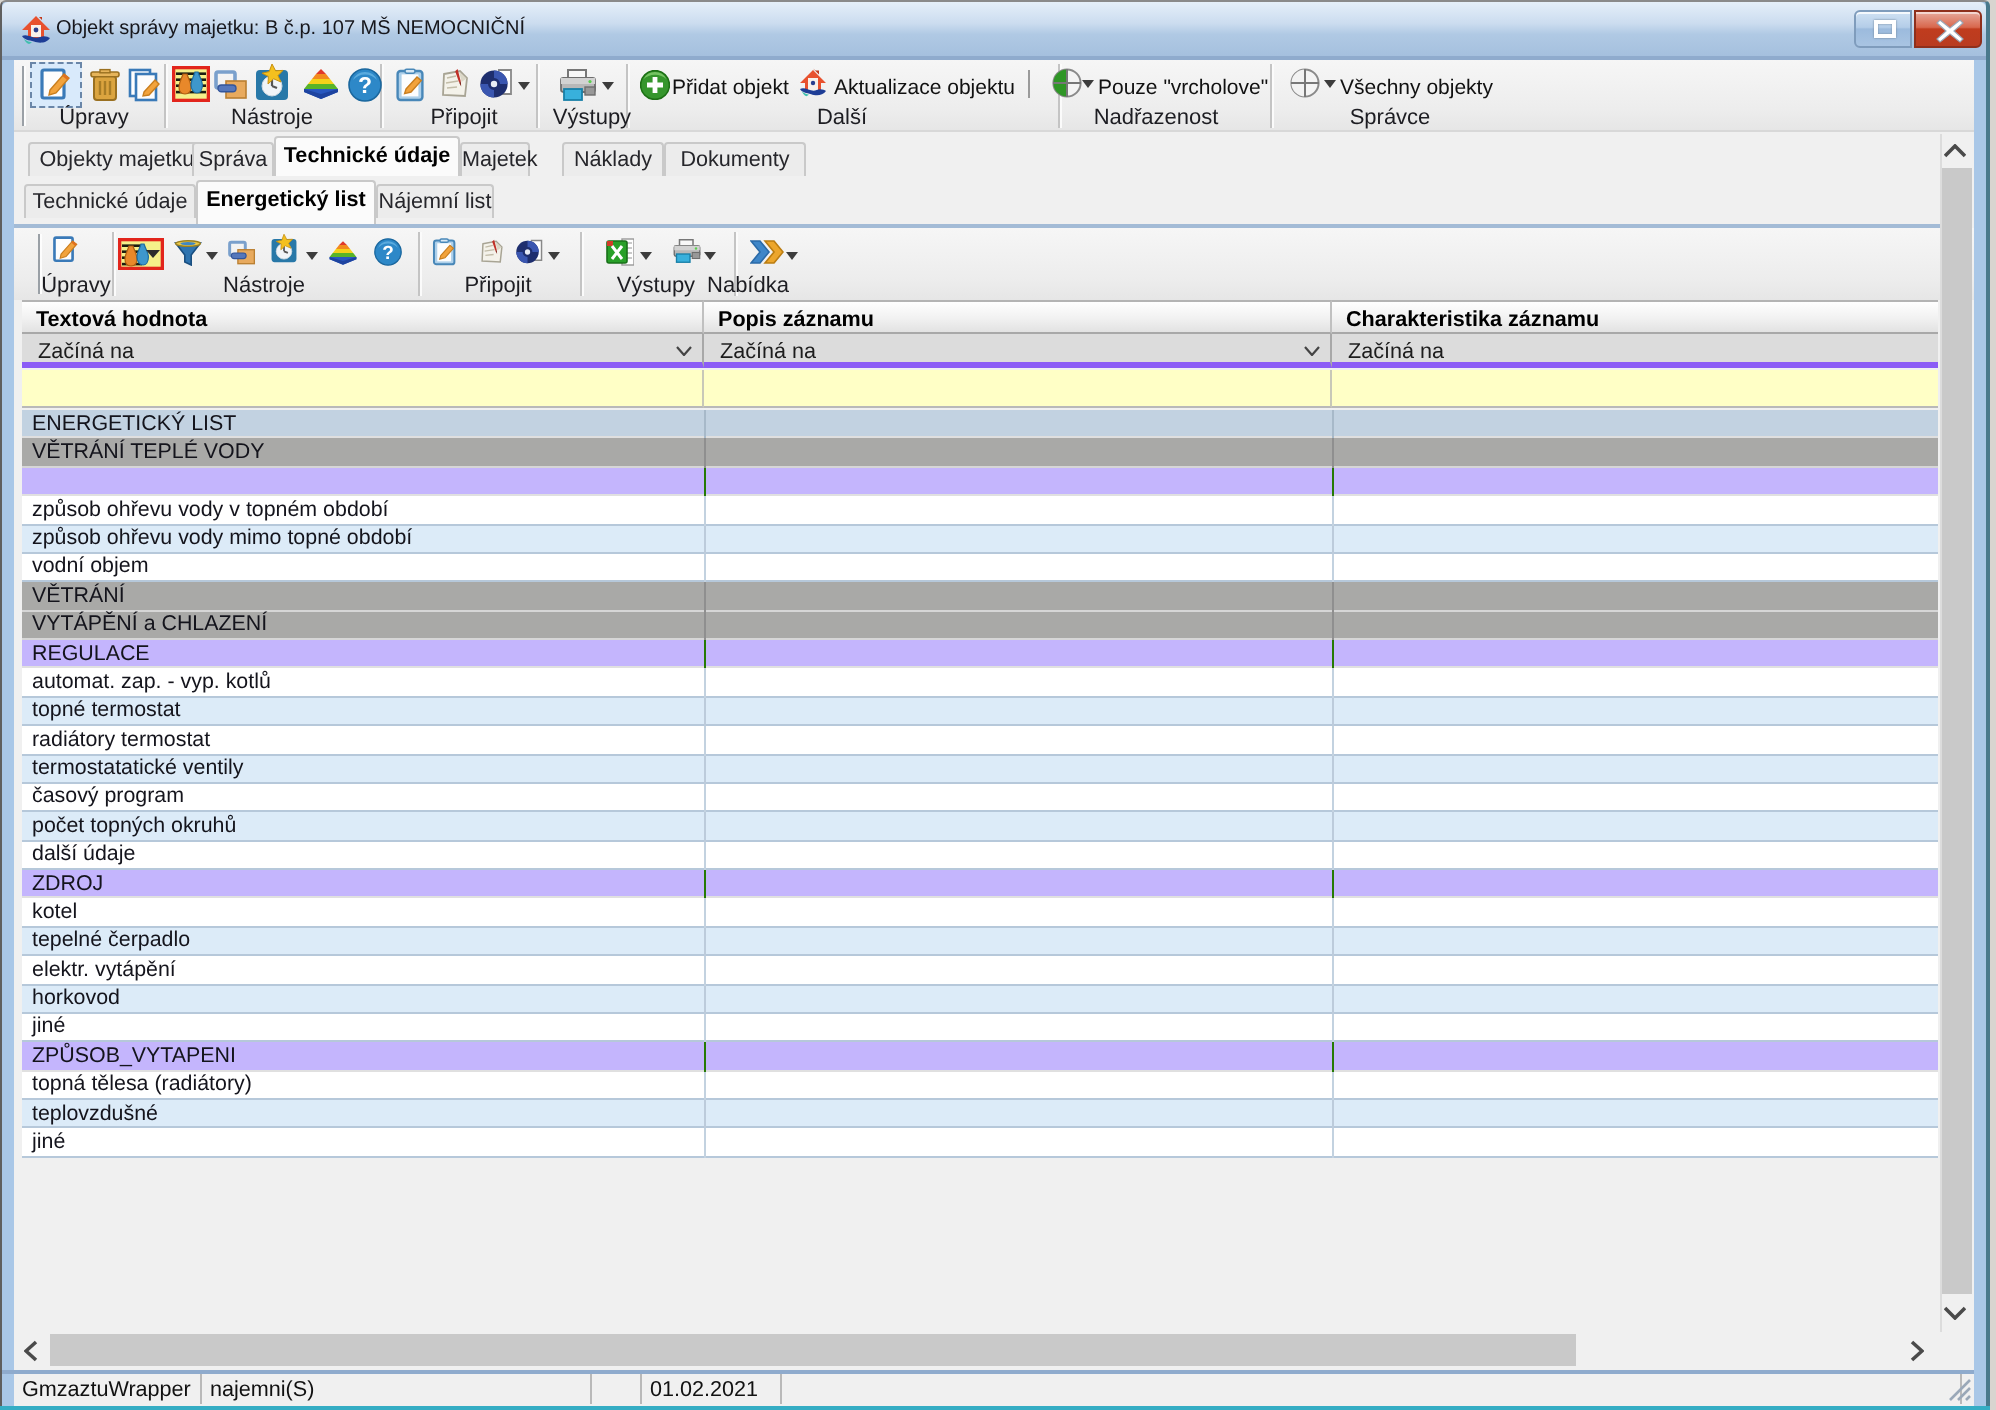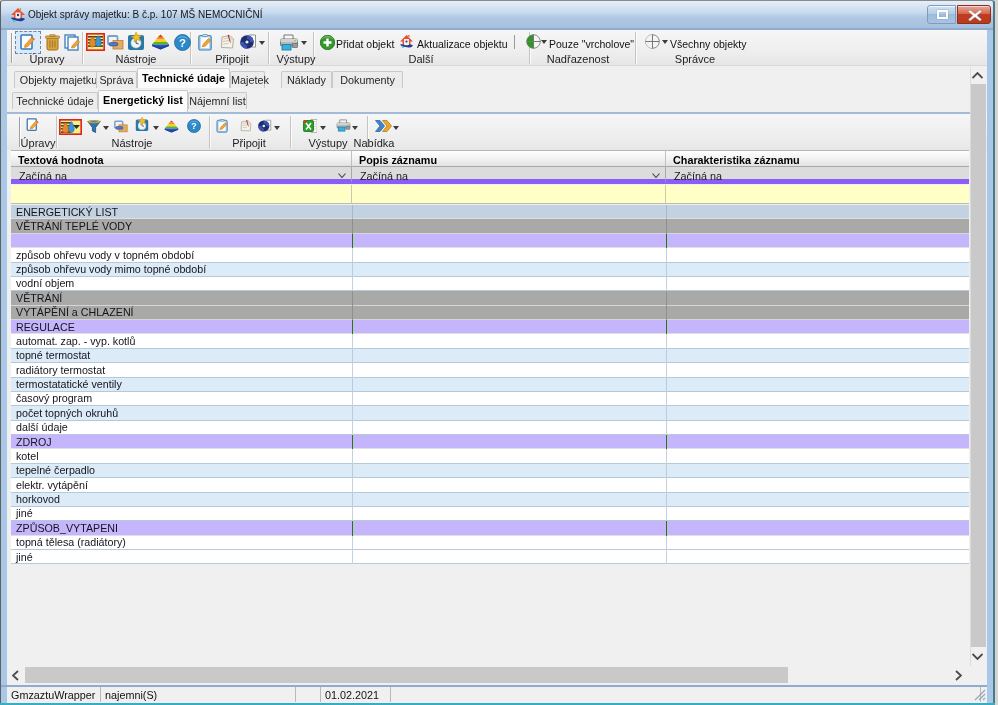--- a/index.html
+++ b/index.html
@@ -16,21 +16,21 @@
 .tb1{position:absolute;left:0;top:0;width:980px;height:36px;background:linear-gradient(#f6f6f6,#ededed 70%,#e6e6e6);border-bottom:1px solid #d8d8d8}
 .grip{position:absolute;top:3px;width:2px;height:30px;border-left:1px solid #9aa0a6;border-right:1px solid #fdfdfd}
 .sep{position:absolute;top:2px;width:1px;height:32px;background:#c4c4c4;box-shadow:1px 0 0 #fbfbfb}
 .glabel{position:absolute;top:23px;font-size:11px;color:#1d1d22;text-align:left;transform:translateX(-50%);white-space:nowrap}
 .tbtxt{position:absolute;top:7.5px;font-size:10.5px;color:#111;white-space:nowrap}
 .dd{position:absolute;width:0;height:0;border-left:3.5px solid transparent;border-right:3.5px solid transparent;border-top:4px solid #3c3c3c}
 .tab{position:absolute;height:17px;background:#ececec;border:1px solid #c9c9c9;border-bottom:none;border-radius:2px 2px 0 0;font-size:10.8px;color:#26262b;text-align:center;line-height:16px;white-space:nowrap}
 .tab.act{background:#fbfbfb;font-weight:bold;height:20px;line-height:19px;color:#000}
 #grid{position:absolute;left:3px;top:120px;width:960px;border-left:1px solid #8e9aa6;border-right:1px solid #8e9aa6}
 .hcell{position:absolute;top:0;height:17px;background:linear-gradient(#ffffff,#f1f1f1 55%,#e2e2e2);border-bottom:1px solid #a8a8a8;border-top:1px solid #b4b4b4;border-right:1px solid #c0c0c0;font-weight:bold;font-size:10.8px;color:#000;padding:2.5px 0 0 7px}
-.fcell{position:absolute;top:17px;height:17px;background:#dcdcdc;border-bottom:5px solid #8b5cf6;border-right:1px solid #a8a8a8;font-size:10.8px;color:#1c1c1c;padding:2.5px 0 0 8px}
+.fcell{position:absolute;top:17px;height:17px;background:#dcdcdc;border-bottom:3px solid #8b5cf6;border-right:1px solid #a8a8a8;font-size:10.8px;color:#1c1c1c;padding:2.5px 0 0 8px}
 .ycell{position:absolute;top:35px;height:19px;background:#ffffc6;border-bottom:1px solid #b9b9b9;border-right:1px solid #c8c8b8}
 #rows{position:absolute;left:0;top:55px;width:958px}
 .r{position:relative;width:958px;height:14.385px;font-size:10.7px;color:#14141c;border-bottom:1px solid #b6c8da;line-height:13.5px}
 .r span{position:absolute;left:5px;top:0.5px;white-space:nowrap}
 .r i{position:absolute;top:0;bottom:-1px;width:1px;font-style:normal}
 .r .c1{left:341px}.r .c2{left:655px}
 .rw{background:#fff}.rw i{background:#c3d2e0}
 .rb{background:#dcebf8}.rb i{background:#bccbdb}
 .rg{background:#a9a9a7;border-bottom-color:#d6d6d6}.rg i{background:#8f8f8f}
 .rgr{background:#c4b5fd;border-bottom-color:#e0e0e0}.rgr i{background:#267a05}
@@ -437,20 +437,25 @@
         <div class="r rgr">
           <span>ZPŮSOB_VYTAPENI</span>
           <i class="c1"></i>
           <i class="c2"></i>
         </div>
         <div class="r rw">
           <span>topná tělesa (radiátory)</span>
           <i class="c1"></i>
           <i class="c2"></i>
         </div>
+        <div class="r rb">
+          <span>teplovzdušné</span>
+          <i class="c1"></i>
+          <i class="c2"></i>
+        </div>
         <div class="r rw">
           <span>jiné</span>
           <i class="c1"></i>
           <i class="c2"></i>
         </div>
       </div>
 </div>
 </div>
 <div class="abs" style="left:970px;top:67px;width:16px;height:599px;background:#f0f0f0;border-left:1px solid #dcdcdc"></div>
 <svg class="abs" style="left:972px;top:72px" width="11" height="7" viewBox="0 0 11 7">

